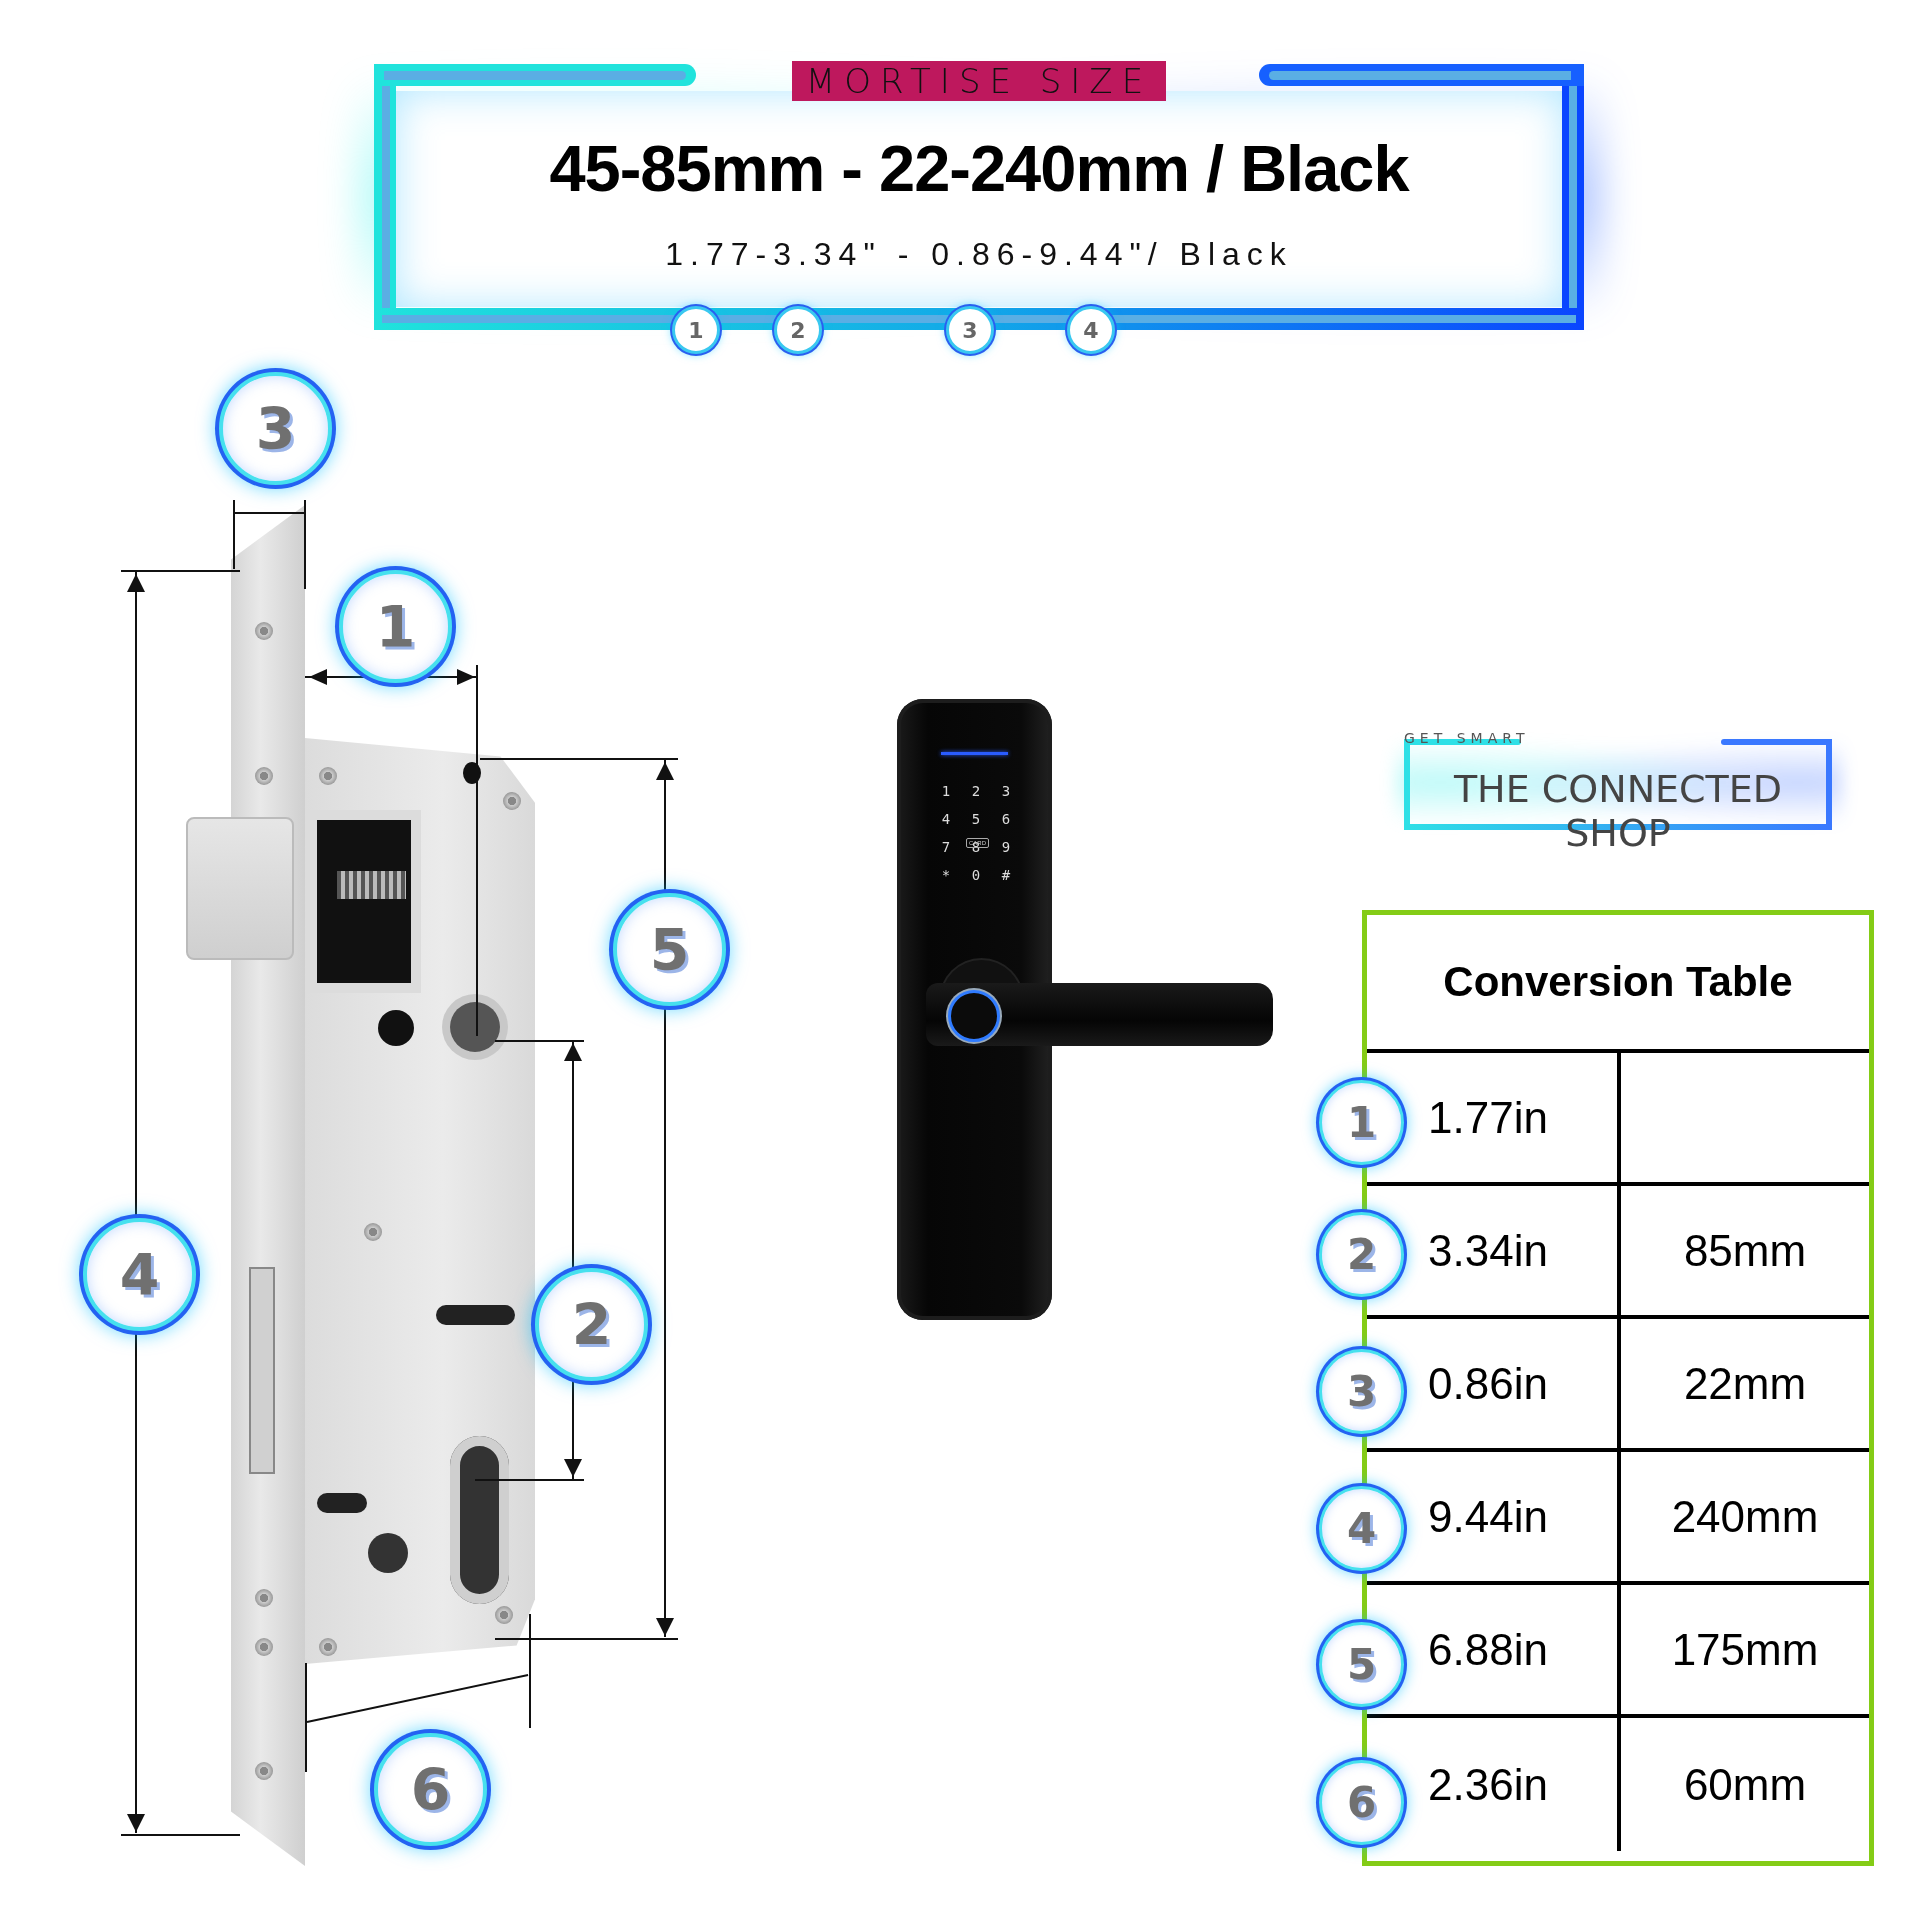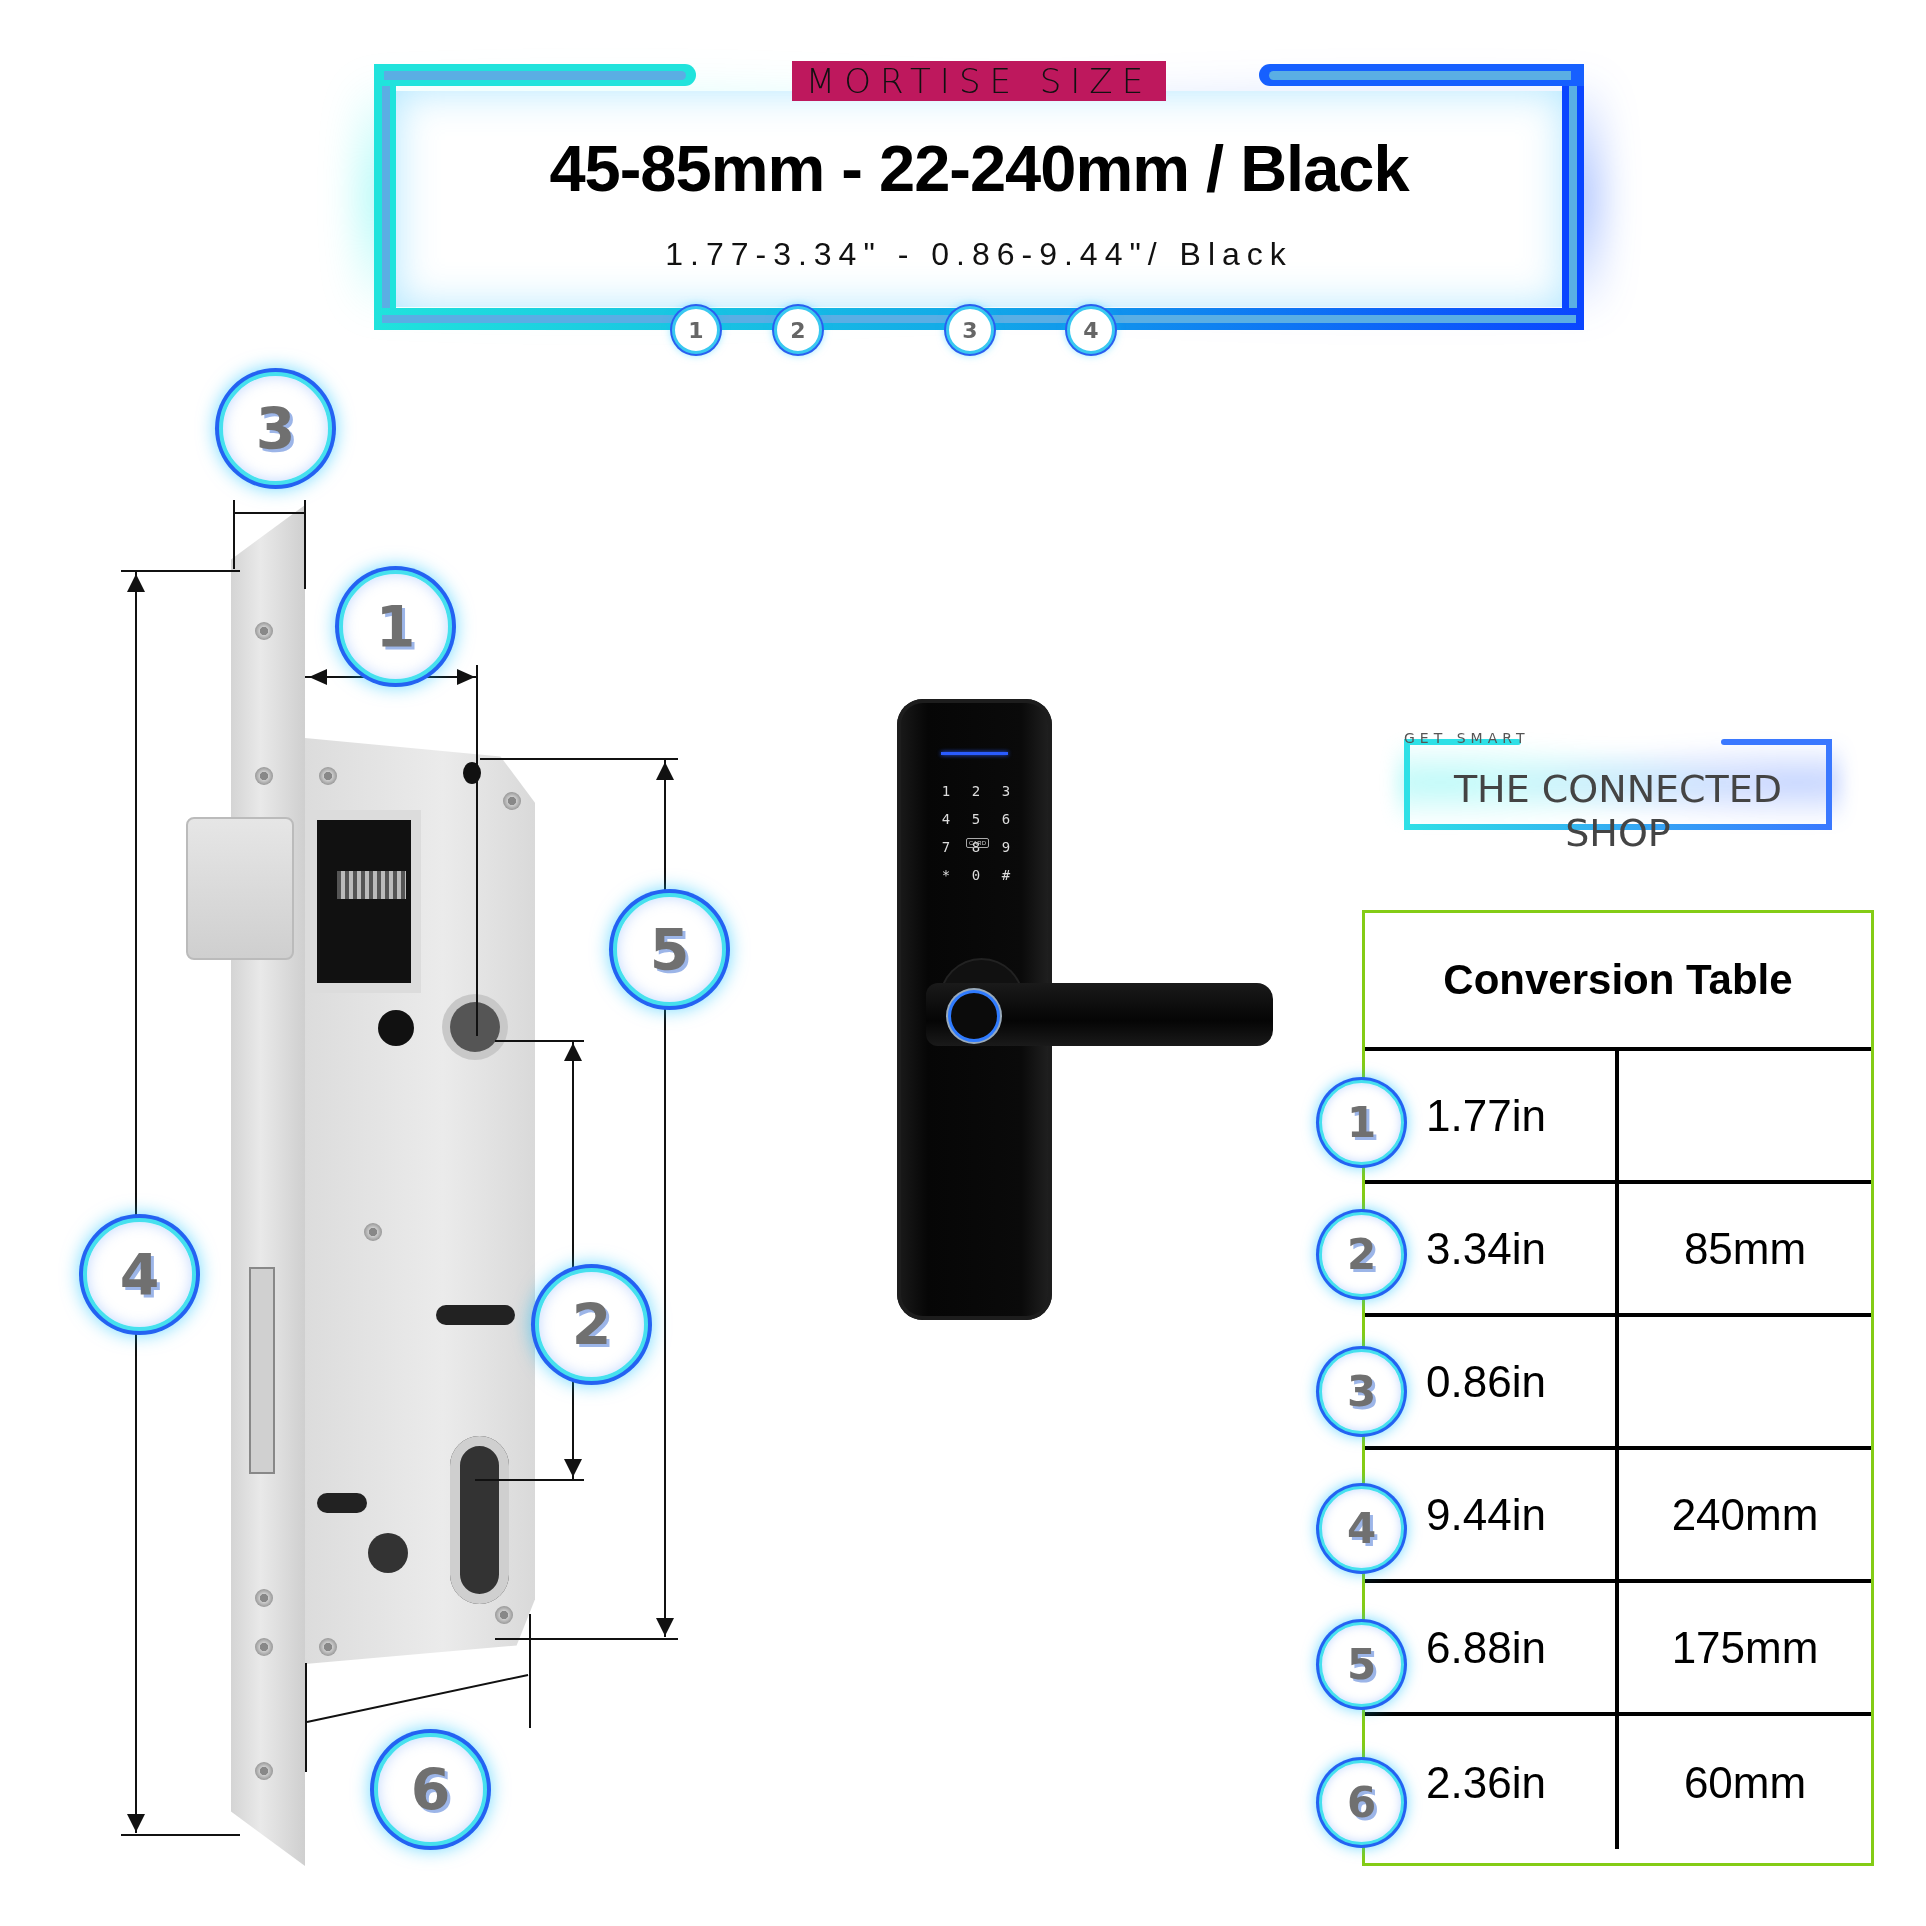--- a/index.html
+++ b/index.html
@@ -60,21 +60,21 @@
   
   .logo-glow{left:1396px;top:728px;width:446px;height:109px;background:radial-gradient(ellipse at 10% 50%,rgba(0,235,230,.25),transparent 55%),radial-gradient(ellipse at 90% 50%,rgba(30,90,255,.25),transparent 55%);filter:blur(8px);}
   .logo-l{left:1404px;top:739px;width:6px;height:91px;background:#2ee0e6;}
   .logo-r{left:1826px;top:739px;width:6px;height:91px;background:#3a78ff;}
   .logo-b{left:1404px;top:824px;width:428px;height:6px;background:linear-gradient(90deg,#2ee0e6,#3a78ff);}
   .logo-tl{left:1404px;top:739px;width:117px;height:6px;background:#2ee0e6;border-radius:0 3px 3px 0;}
   .logo-tr{left:1721px;top:739px;width:111px;height:6px;background:#3a78ff;border-radius:3px 0 0 3px;}
   .logo-small{left:1404px;width:428px;top:730px;font-size:14px;letter-spacing:5px;color:#555;font-family:"DejaVu Sans",sans-serif;}
   .logo-main{left:1404px;width:428px;top:767px;text-align:center;font-size:38px;color:#444;font-family:"DejaVu Sans",sans-serif;letter-spacing:0px;}
   
-  .tbl{left:1362px;top:910px;width:512px;height:956px;border:3px solid #84cc16;box-sizing:border-box;}
+  .tbl{left:1362px;top:910px;width:512px;height:956px;border:5px solid #84cc16;box-sizing:border-box;}
   .tbl-head{height:134px;border-bottom:4px solid #000;display:flex;align-items:center;justify-content:center;font-size:42px;font-weight:bold;color:#000;}
   .tbl-row{display:flex;height:133px;border-bottom:4px solid #000;box-sizing:border-box;}
   .tbl-row:last-child{border-bottom:none;}
   .tbl-c1{width:254px;border-right:4px solid #000;display:flex;align-items:center;padding-left:61px;font-size:44px;color:#000;box-sizing:border-box;}
   .tbl-c2{flex:1;display:flex;align-items:center;justify-content:center;font-size:44px;color:#000;}
 </style>
 </head>
 <body>
 
 <div>
@@ -196,20 +196,21 @@
   <div class="tbl-head">Conversion Table</div>
   <div class="tbl-row">
     <div class="tbl-c1">1.77in</div>
   </div>
   <div class="tbl-row">
     <div class="tbl-c1">3.34in</div>
     <div class="tbl-c2">85mm</div>
   </div>
   <div class="tbl-row">
     <div class="tbl-c1">0.86in</div>
+    <div class="tbl-c2">22mm</div>
   </div>
   <div class="tbl-row">
     <div class="tbl-c1">9.44in</div>
     <div class="tbl-c2">240mm</div>
   </div>
   <div class="tbl-row">
     <div class="tbl-c1">6.88in</div>
     <div class="tbl-c2">175mm</div>
   </div>
   <div class="tbl-row">

